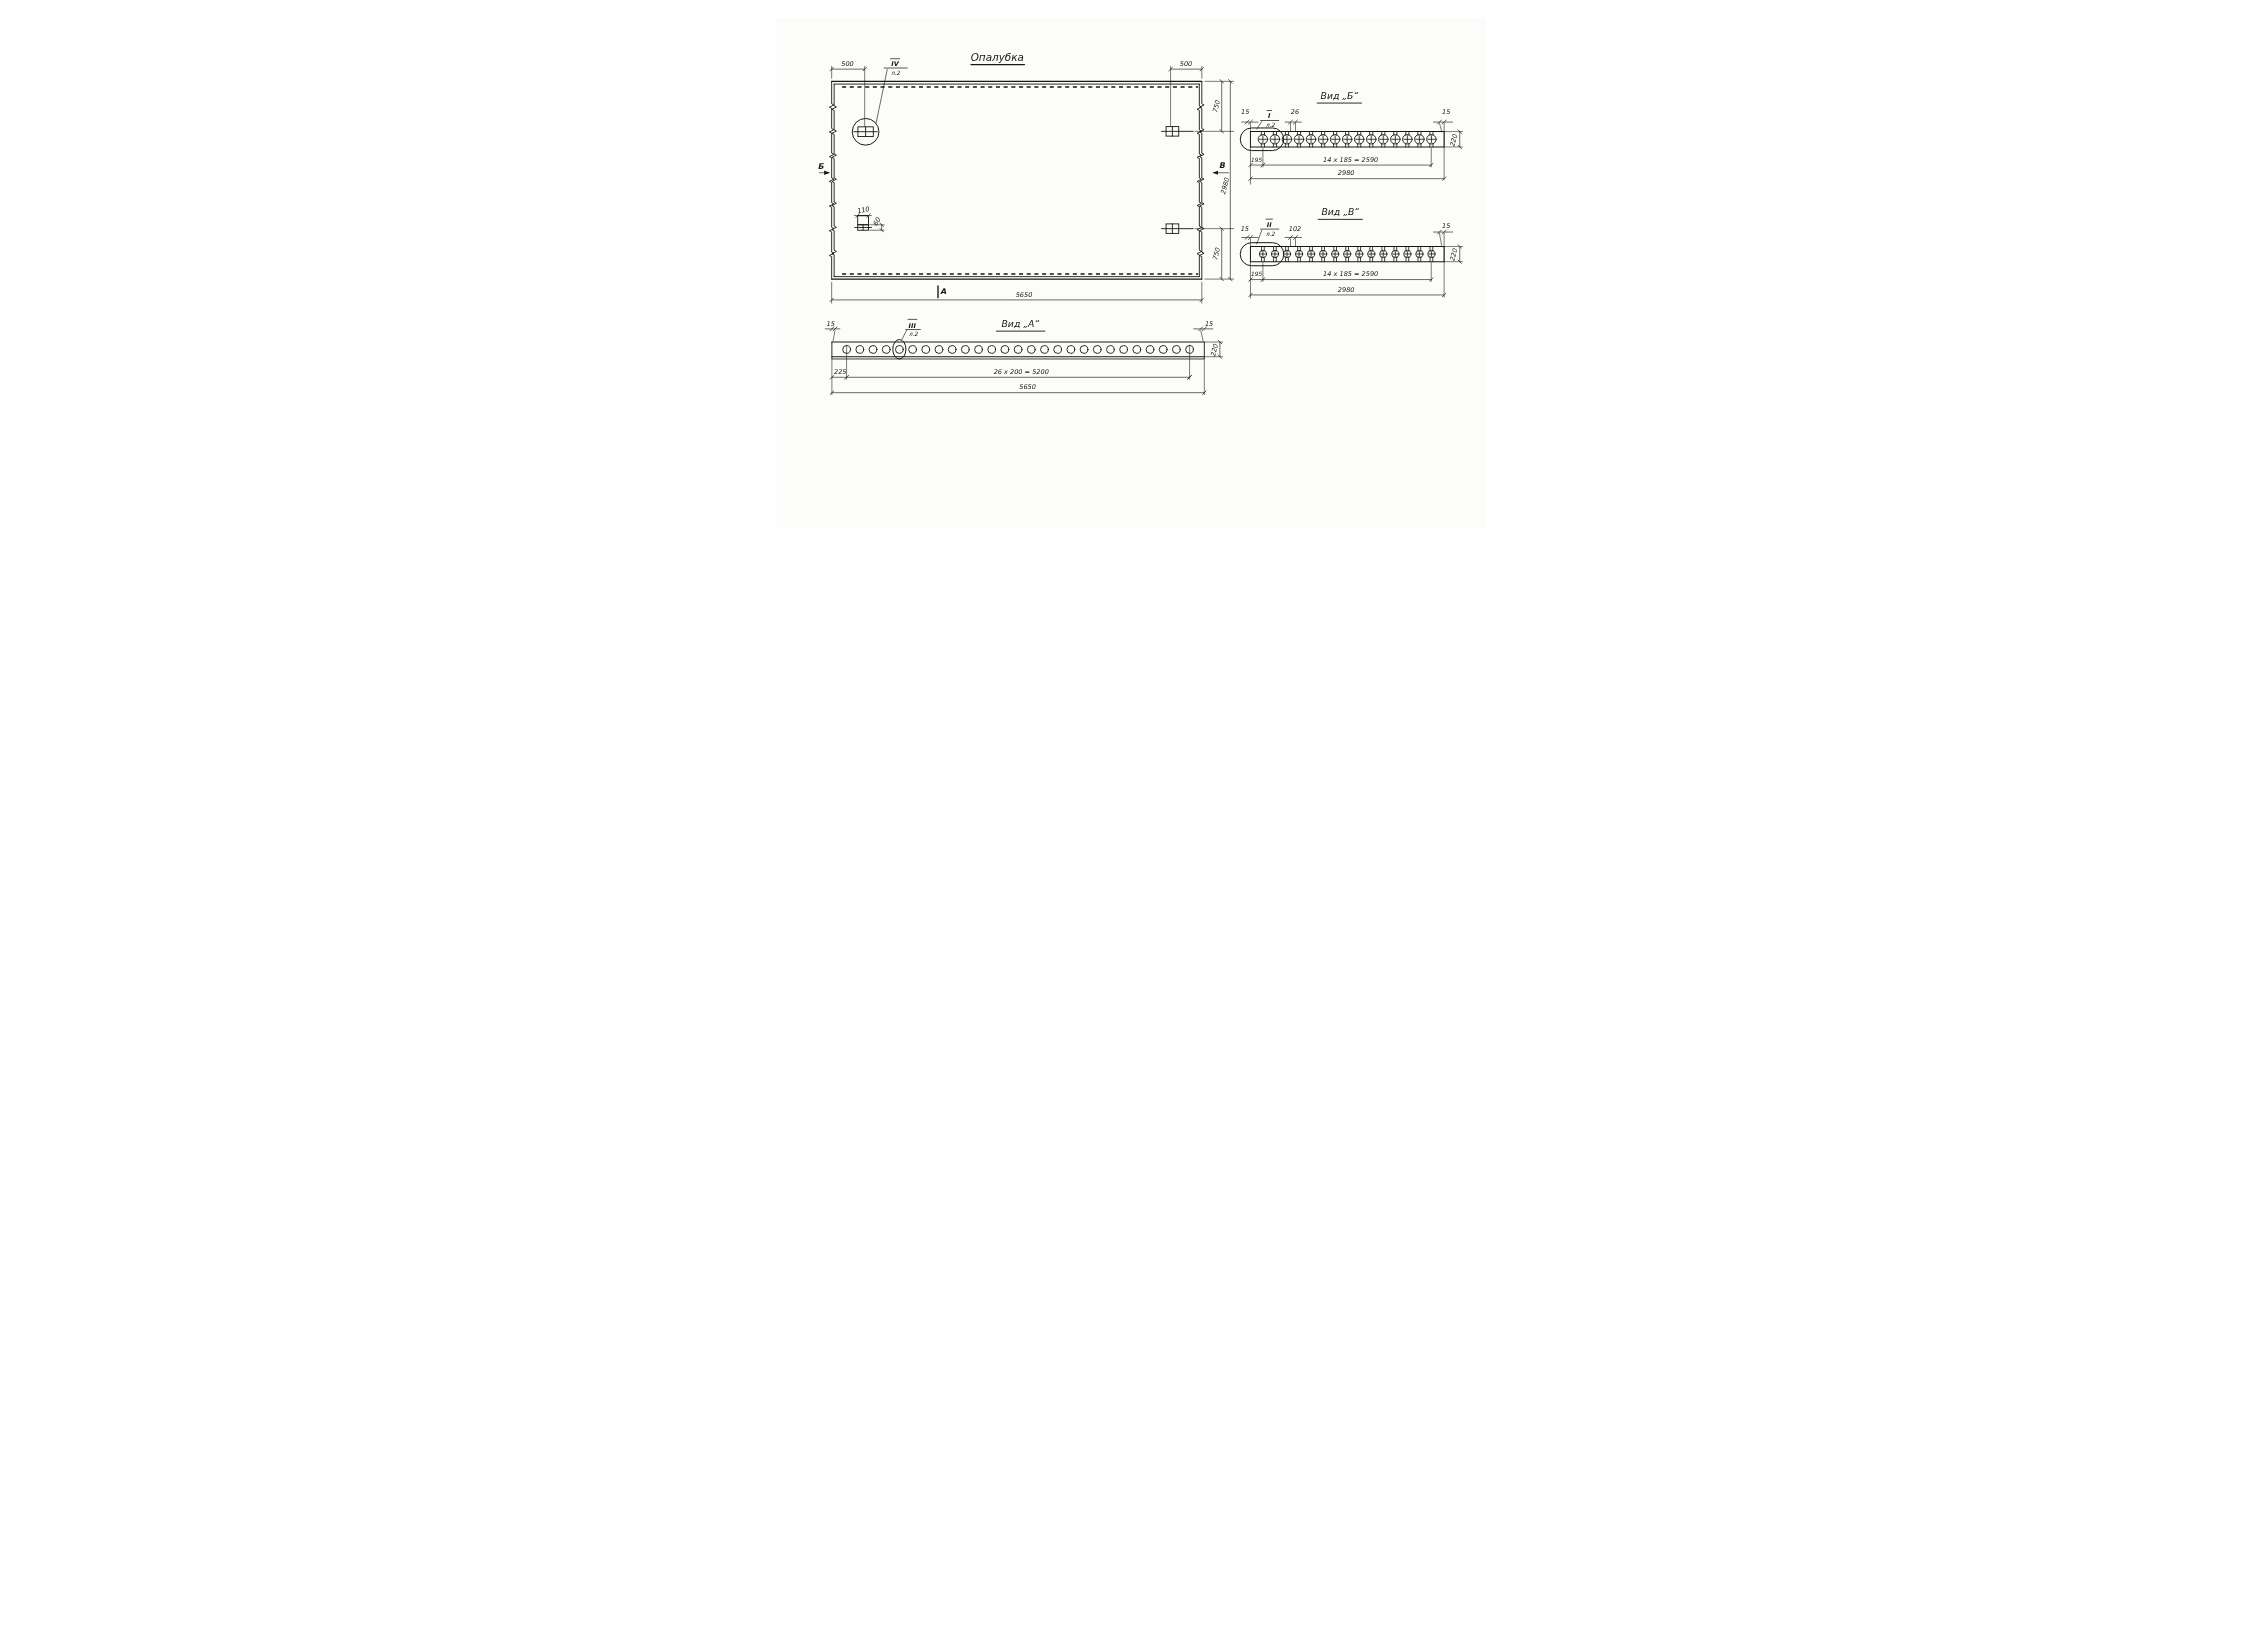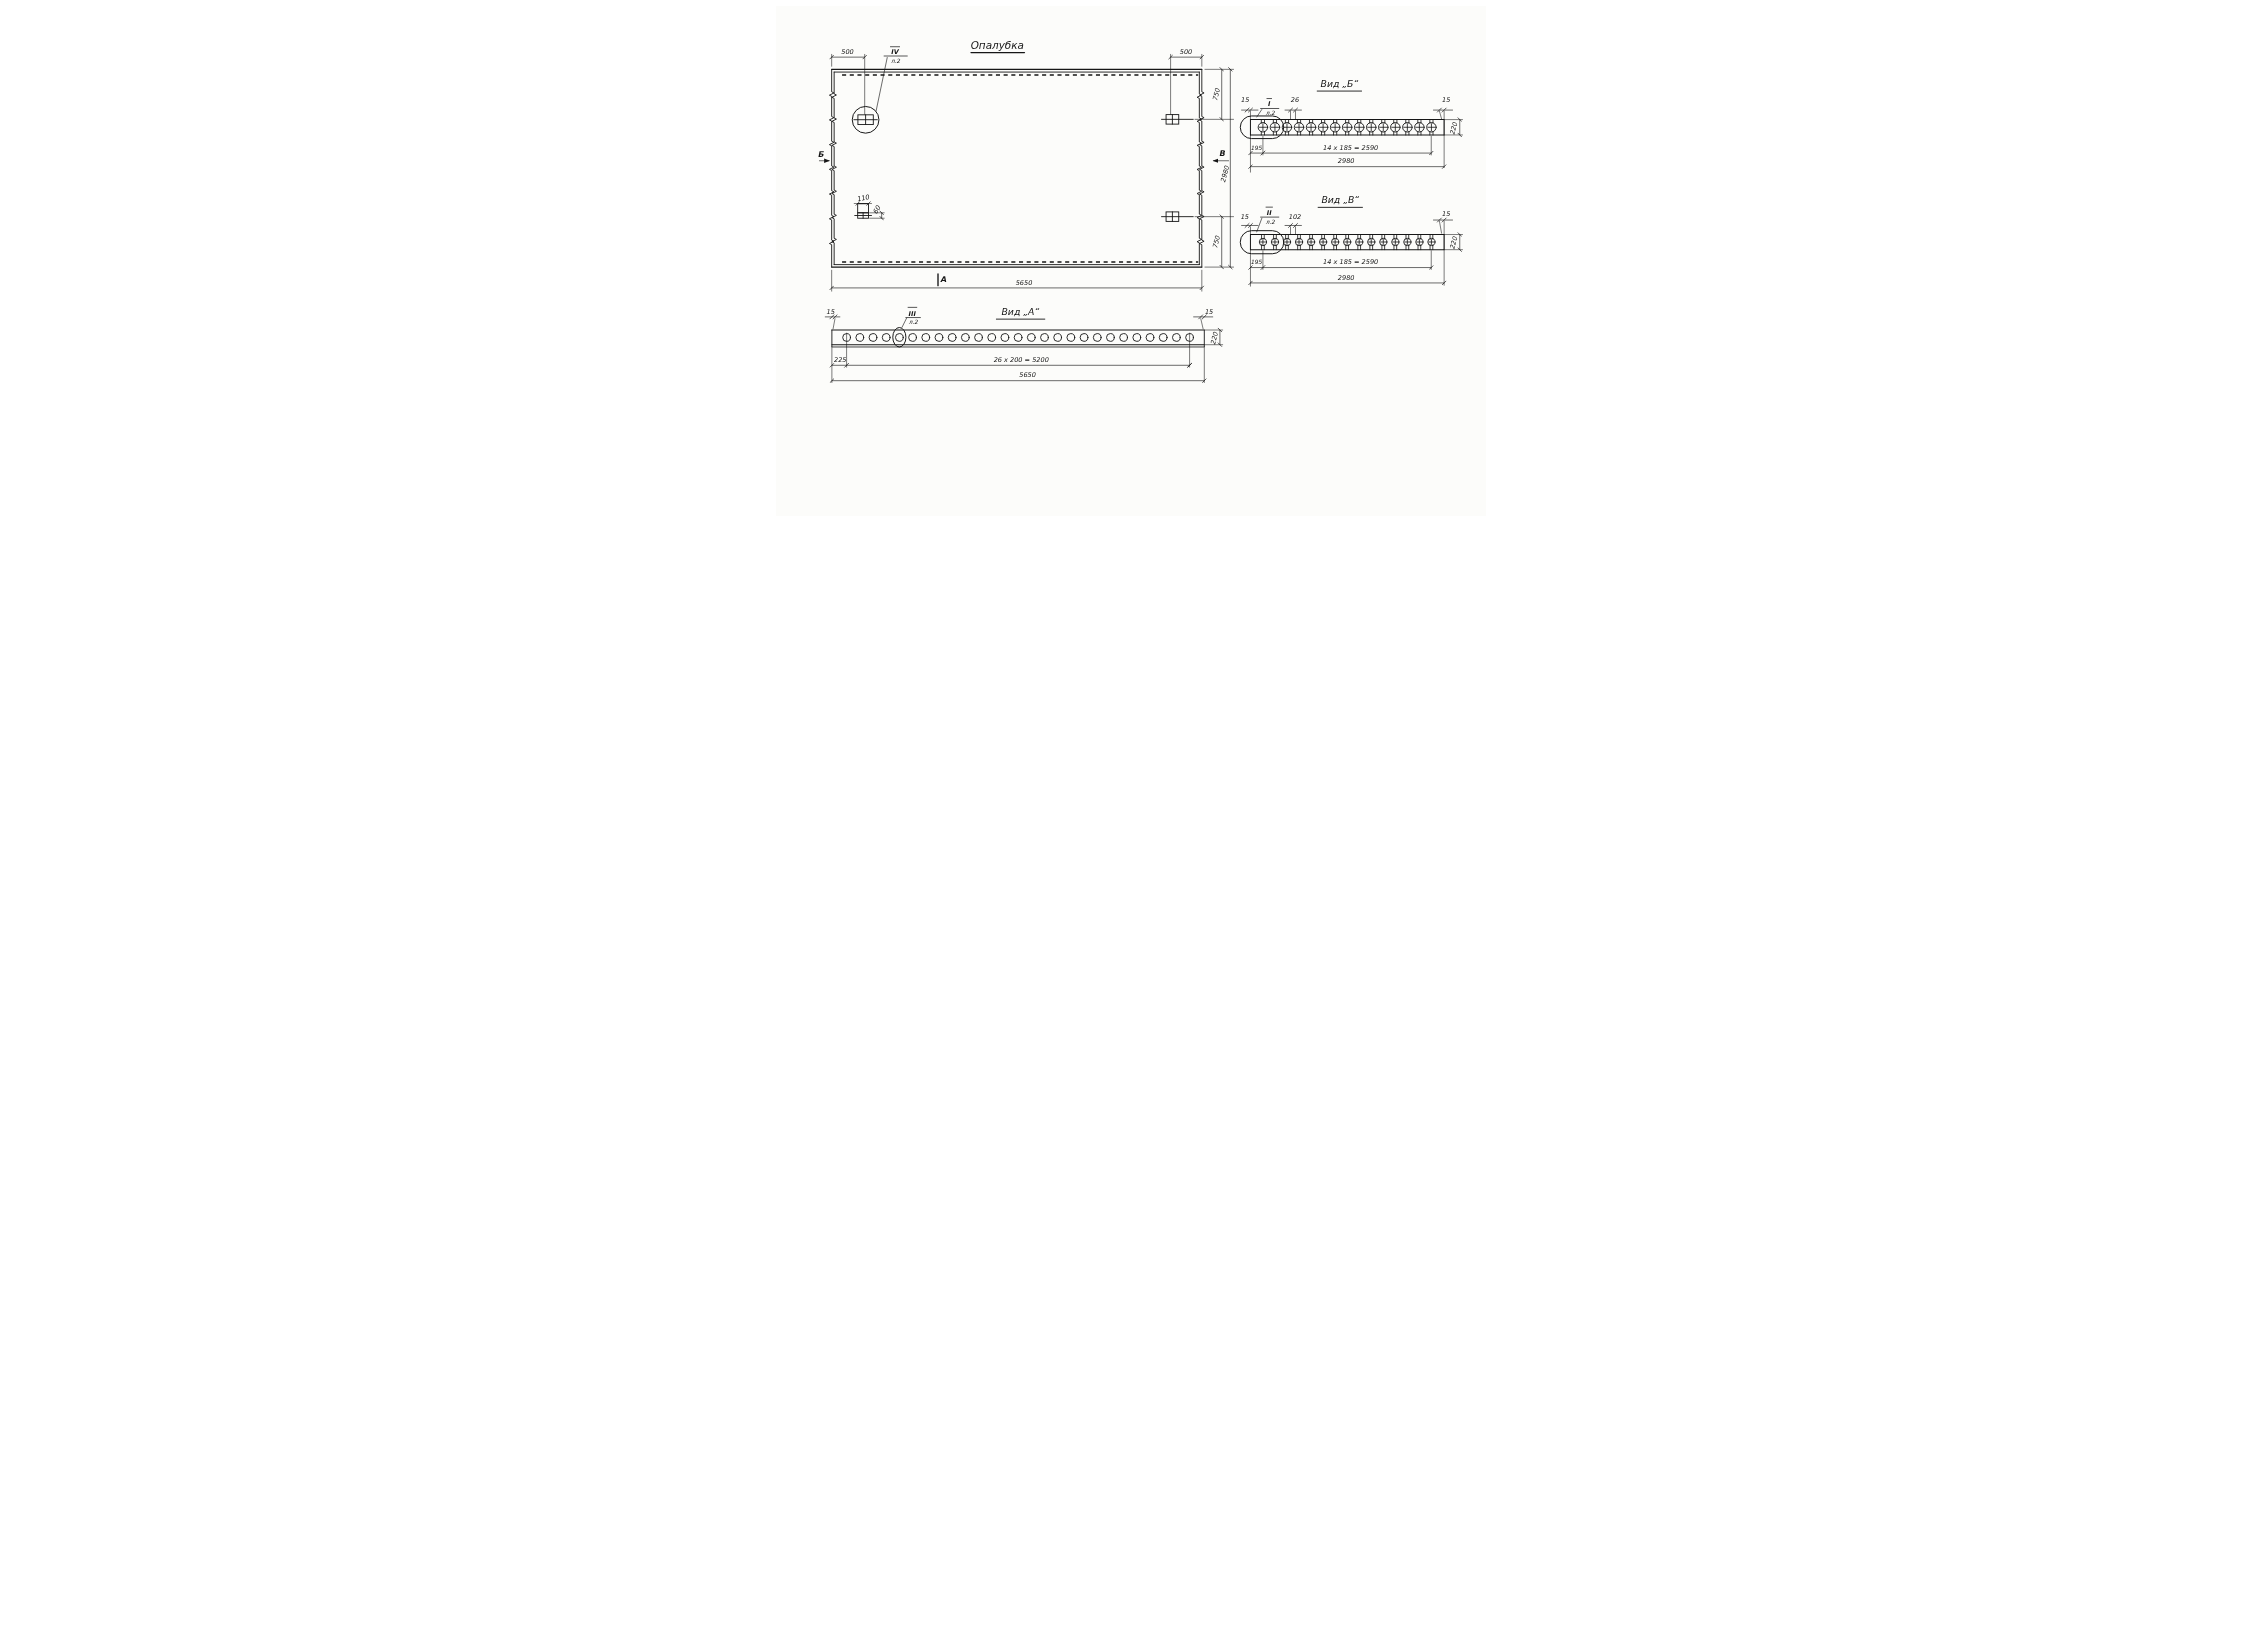--- a/index.html
+++ b/index.html
@@ -1,17 +1,17 @@
 <!DOCTYPE html>
 <html style="--ink: #161616; --paper: #fcfcfa;font-size:7.2px"><head>
 <meta charset="utf-8">
 <style>
   :root{--ink:#161616;--paper:#fcfcfa;}
   html,body{margin:0;padding:0;background:#ffffff;}
-  .sheet{width:100%;max-width:710px;margin:6px auto;}
+  .sheet{width:100%;max-width:710px;margin:18px auto;}
   svg{display:block;width:100%;height:auto;background:var(--paper);}
   .ln{fill:none;stroke:var(--ink);stroke-width:2.4;stroke-linecap:round;}
   .l2{stroke-width:2;}
   .l18{stroke-width:1.8;}
   .dim{fill:none;stroke:var(--ink);stroke-width:1.4;marker-start:url(#tk);marker-end:url(#tk);}
   .dl{fill:none;stroke:var(--ink);stroke-width:1.4;}
   .ext{fill:none;stroke:var(--ink);stroke-width:1.25;}
   .tick{stroke:var(--ink);stroke-width:1.6;}
   .dash{stroke:var(--ink);stroke-width:3.4;stroke-dasharray:9 8;}
   .sec{fill:none;stroke:var(--ink);stroke-width:2.2;}

